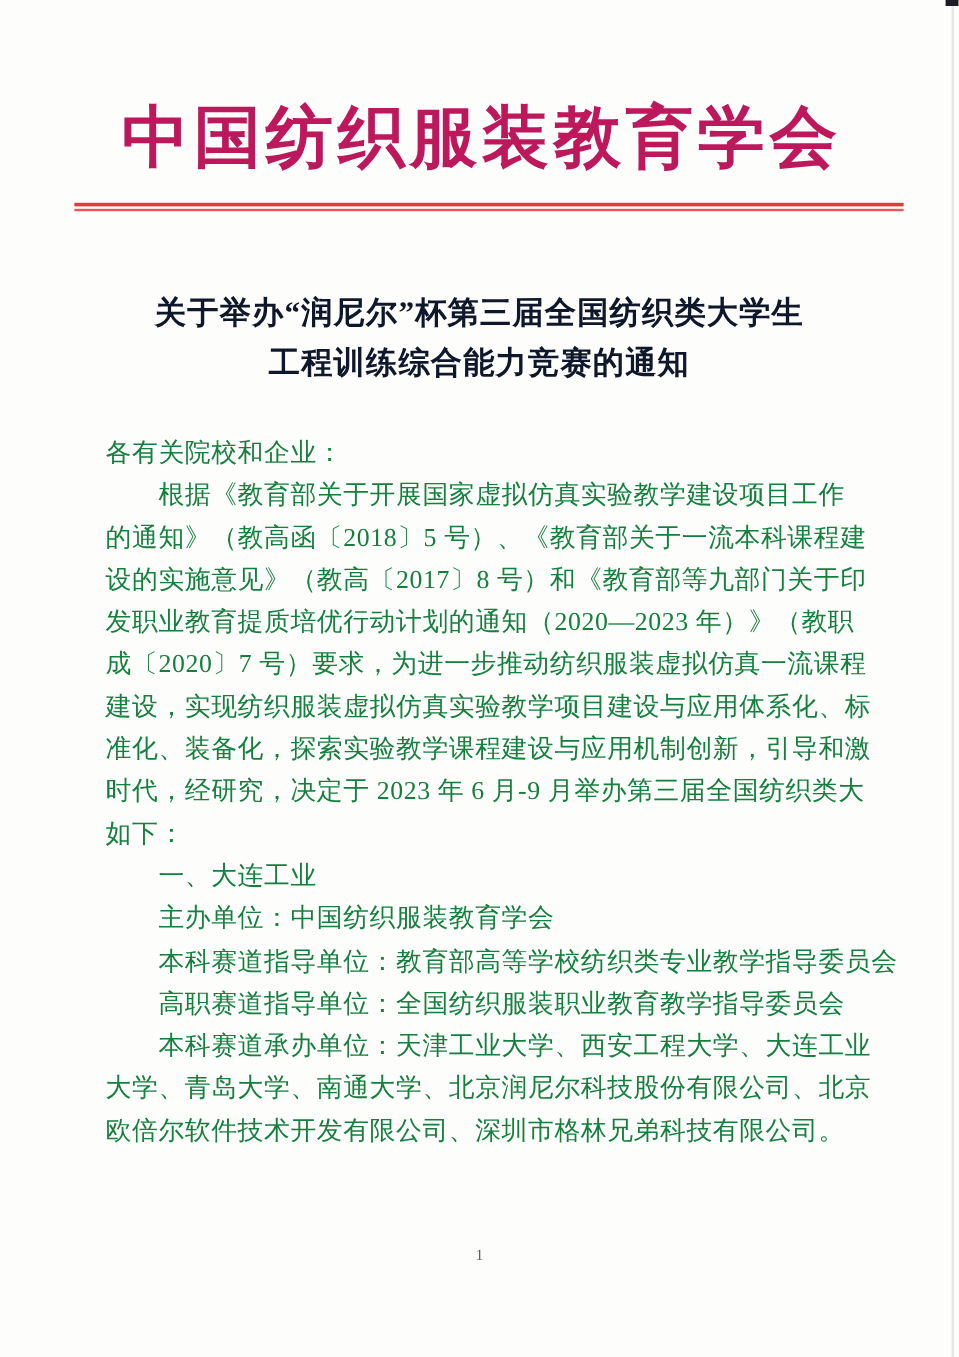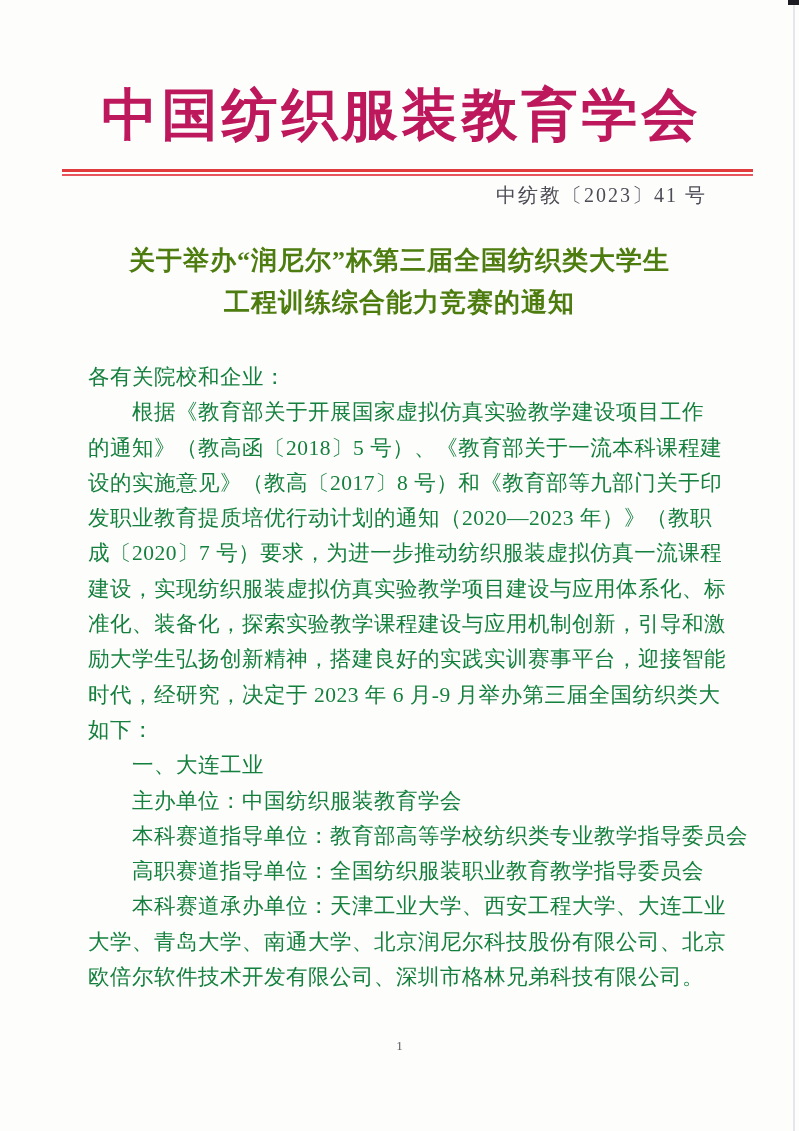--- a/index.html
+++ b/index.html
@@ -76,21 +76,21 @@
     white-space: nowrap;
   }
   .doc-title {
     position: absolute;
     top: 240px;
     left: 0;
     width: 100%;
     text-align: center;
     font-size: 26px;
     font-weight: 700;
-    color: #4d7c0f;
+    color: #0f172a;
     line-height: 42px;
     letter-spacing: 1px;
   }
   .body-text {
     position: absolute;
     top: 360px;
     left: 88px;
     width: 640px;
     font-size: 21.5px;
     color: #15803d;
@@ -124,37 +124,35 @@
   <div class="scan-corner-mark"></div>
 
   <div class="letterhead">中国纺织服装教育学会</div>
 
   <div class="red-rule">
     <div class="thick"></div>
     <div class="gap"></div>
     <div class="thin"></div>
   </div>
 
-  <div class="doc-number">中纺教〔2023〕41 号</div>
 
   <div class="doc-title">
     <div>关于举办“润尼尔”杯第三届全国纺织类大学生</div>
     <div>工程训练综合能力竞赛的通知</div>
   </div>
 
   <div class="body-text">
     <div class="line">各有关院校和企业：</div>
     <div class="line indent">根据《教育部关于开展国家虚拟仿真实验教学建设项目工作</div>
     <div class="line">的通知》（教高函〔2018〕5 号）、《教育部关于一流本科课程建</div>
     <div class="line">设的实施意见》（教高〔2017〕8 号）和《教育部等九部门关于印</div>
     <div class="line">发职业教育提质培优行动计划的通知（2020—2023 年）》（教职</div>
     <div class="line">成〔2020〕7 号）要求，为进一步推动纺织服装虚拟仿真一流课程</div>
     <div class="line">建设，实现纺织服装虚拟仿真实验教学项目建设与应用体系化、标</div>
     <div class="line">准化、装备化，探索实验教学课程建设与应用机制创新，引导和激</div>
-    <div class="line">励大学生弘扬创新精神，搭建良好的实践实训赛事平台，迎接智能</div>
     <div class="line">时代，经研究，决定于 2023 年 6 月-9 月举办第三届全国纺织类大</div>
     <div class="line">如下：</div>
     <div class="line indent">一、大连工业</div>
     <div class="line indent">主办单位：中国纺织服装教育学会</div>
     <div class="line indent">本科赛道指导单位：教育部高等学校纺织类专业教学指导委员会</div>
     <div class="line indent">高职赛道指导单位：全国纺织服装职业教育教学指导委员会</div>
     <div class="line indent">本科赛道承办单位：天津工业大学、西安工程大学、大连工业</div>
     <div class="line">大学、青岛大学、南通大学、北京润尼尔科技股份有限公司、北京</div>
     <div class="line">欧倍尔软件技术开发有限公司、深圳市格林兄弟科技有限公司。</div>
   </div>

